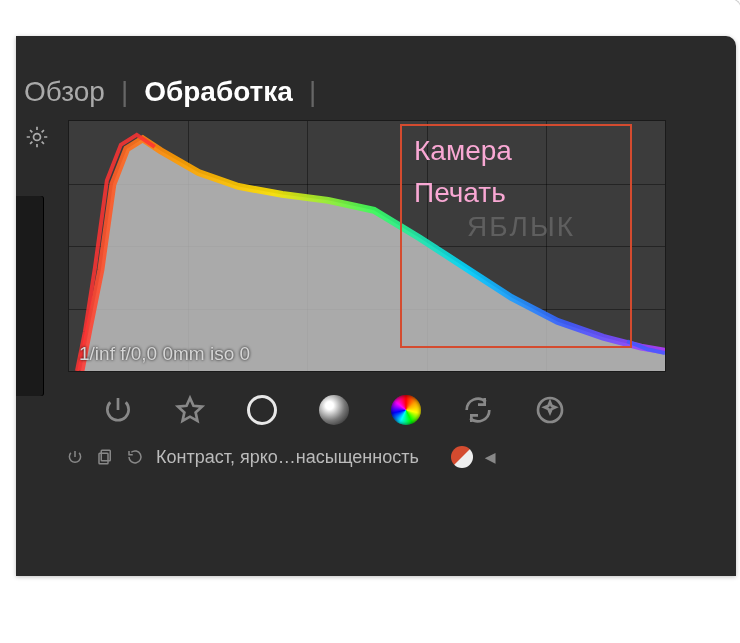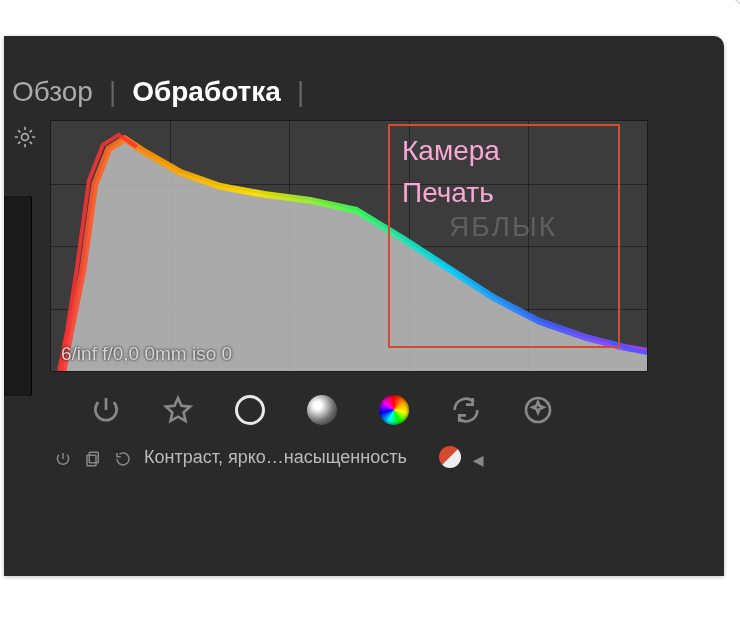--- a/index.html
+++ b/index.html
@@ -8,21 +8,21 @@
     width: 740px; height: 643px;
     background: #fff;
     padding: 36px 20px 72px 0;
     position: relative;
   }
   .app {
     position: relative;
     background: #2a2a2a;
     width: 720px;
     height: 540px;
-    margin-left: 4px;
+    margin-left: 16px;
     border-radius: 0 10px 0 0;
     box-shadow: 0 1px 4px rgba(0,0,0,.25);
     overflow: hidden;
   }
   .mac-border {
     position: absolute;
     top: -2px; right: -2px;
     width: 724px; height: 544px;
     border: 1px solid #d0d0d0;
     border-left: none; border-bottom: none;
@@ -36,21 +36,21 @@
     padding: 40px 0 12px 8px;
     font-size: 28px;
     color: #aaa;
     font-weight: 300;
   }
   .tabs .sep { color: #666; }
   .tabs .active { color: #fff; font-weight: 700; }
   .row2 {
     display: flex;
     align-items: flex-start;
-    gap: 12px;
+    gap: 18px;
     padding-left: 8px;
   }
   .gear {
     color: #aaa;
     margin-top: 4px;
   }
   .gear svg { width: 26px; height: 26px; }
   .left-stub {
     position:absolute;
     left:0; top: 160px;
@@ -123,21 +123,21 @@
   }
   .bw-wheel {
     width: 30px; height: 30px; border-radius: 50%;
     background: radial-gradient(circle at 35% 35%, #fff 0%, #fff 14%, #777 55%, #111 100%);
   }
   .ring-ico {
     width: 30px; height: 30px; border: 3px solid currentColor; border-radius: 50%;
   }
   .footer {
     display: flex;
-    align-items: flex-end;
+    align-items: center;
     gap: 12px;
     padding: 4px 0 0 50px;
     font-size: 18px;
     color: #bbb;
   }
   .footer .mini-ico { width: 18px; height: 18px; color: #888; display: flex; align-items:center; justify-content:center; }
   .footer .mini-ico svg { width: 100%; height: 100%; }
   .footer .orb {
     width: 22px; height: 22px; border-radius: 50%;
     background: linear-gradient(135deg, #d44b2f 0%, #d44b2f 48%, #eee 52%, #eee 100%);
@@ -194,21 +194,21 @@
 
           <path d="M12,252 L20,210 L32,150 L44,64 L58,28 L74,18 L92,30 L130,52 L170,66 L214,74 L260,80 L306,90 L352,118 L398,148 L444,178 L490,202 L536,218 L574,228 L598,232" fill="none" stroke="url(#rainbow)" stroke-width="7" stroke-opacity="0.9"></path>
 
           <path d="M8,252 L16,212 L26,148 L38,60 L52,24 L68,14 L86,26" fill="none" stroke="#ff3333" stroke-width="4" stroke-opacity="0.85"></path>
 
           <path d="M560,222 L580,230 L598,234" fill="none" stroke="#3b5bff" stroke-width="4" stroke-opacity="0.8"></path>
         </svg>
         <div class="watermark">
           <span>ЯБЛЫК</span>
         </div>
-        <div class="exif">6/inf f/0,0 0mm iso 0</div>
+        <div class="exif">1/inf f/0,0 0mm iso 0</div>
       </div>
     </div>
 
     <div class="left-stub"></div>
 
     <div class="dropdown">
       <div class="item">Камера</div>
       <div class="item">Печать</div>
     </div>
 

